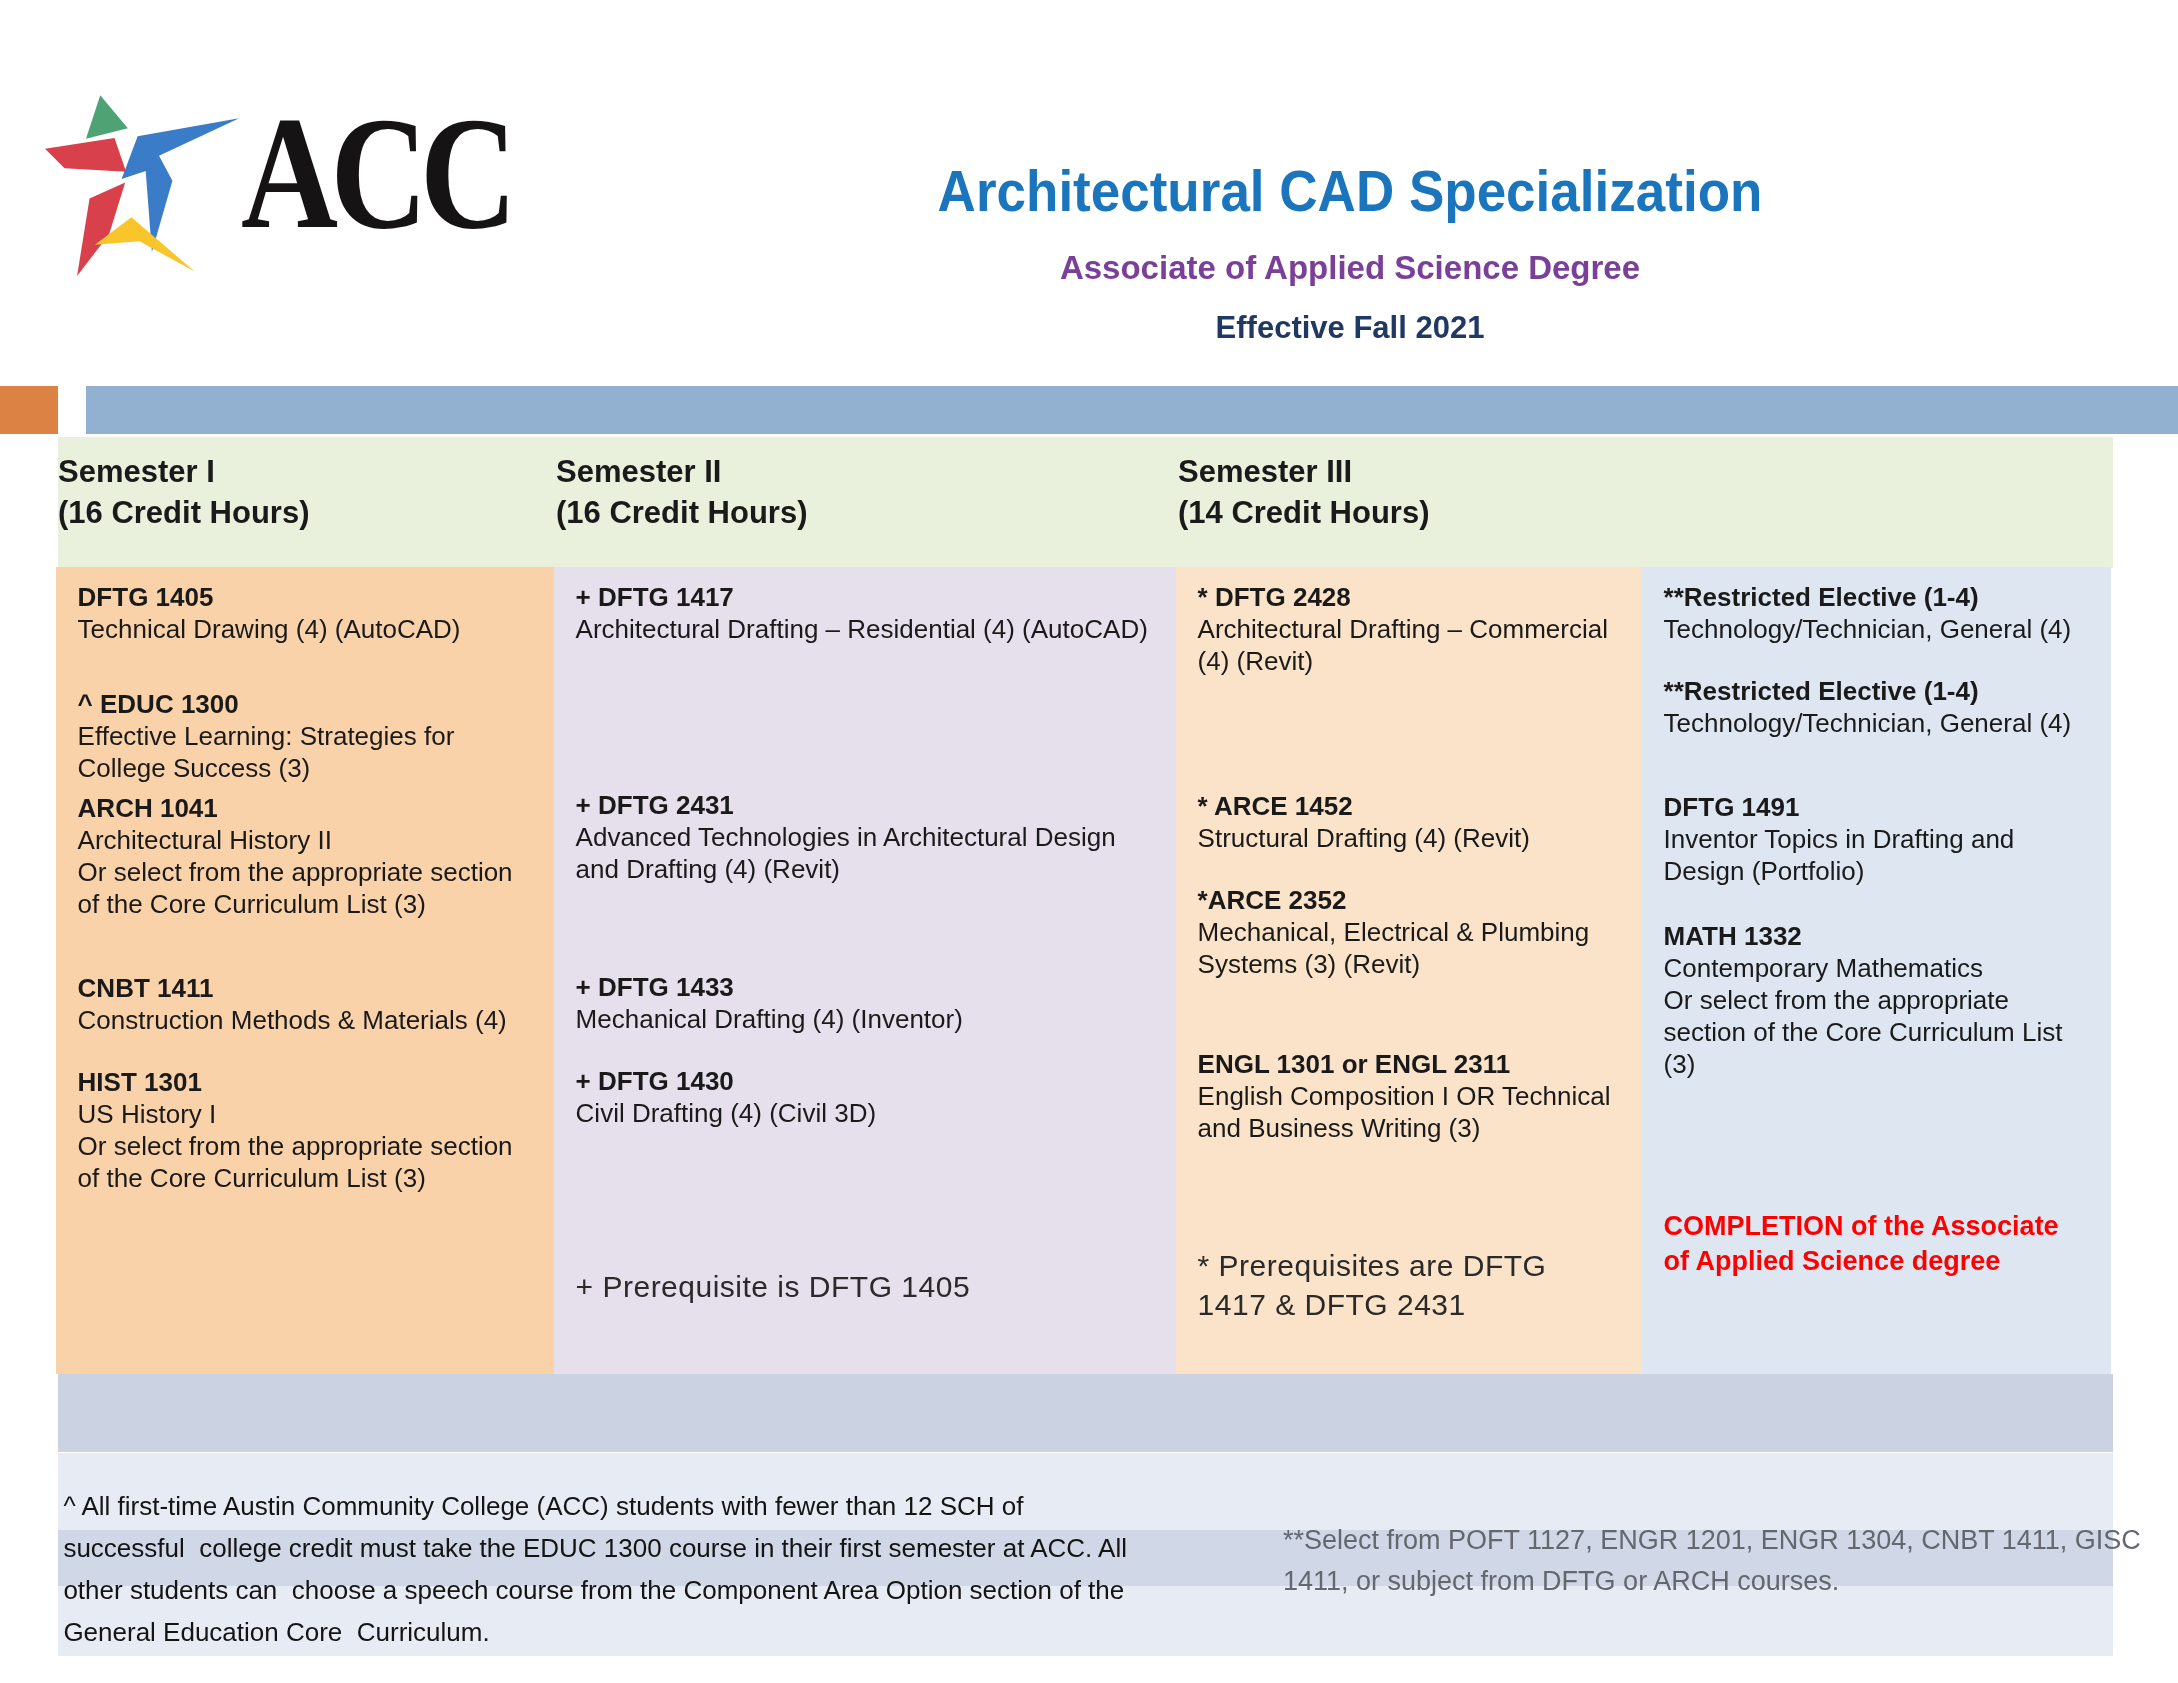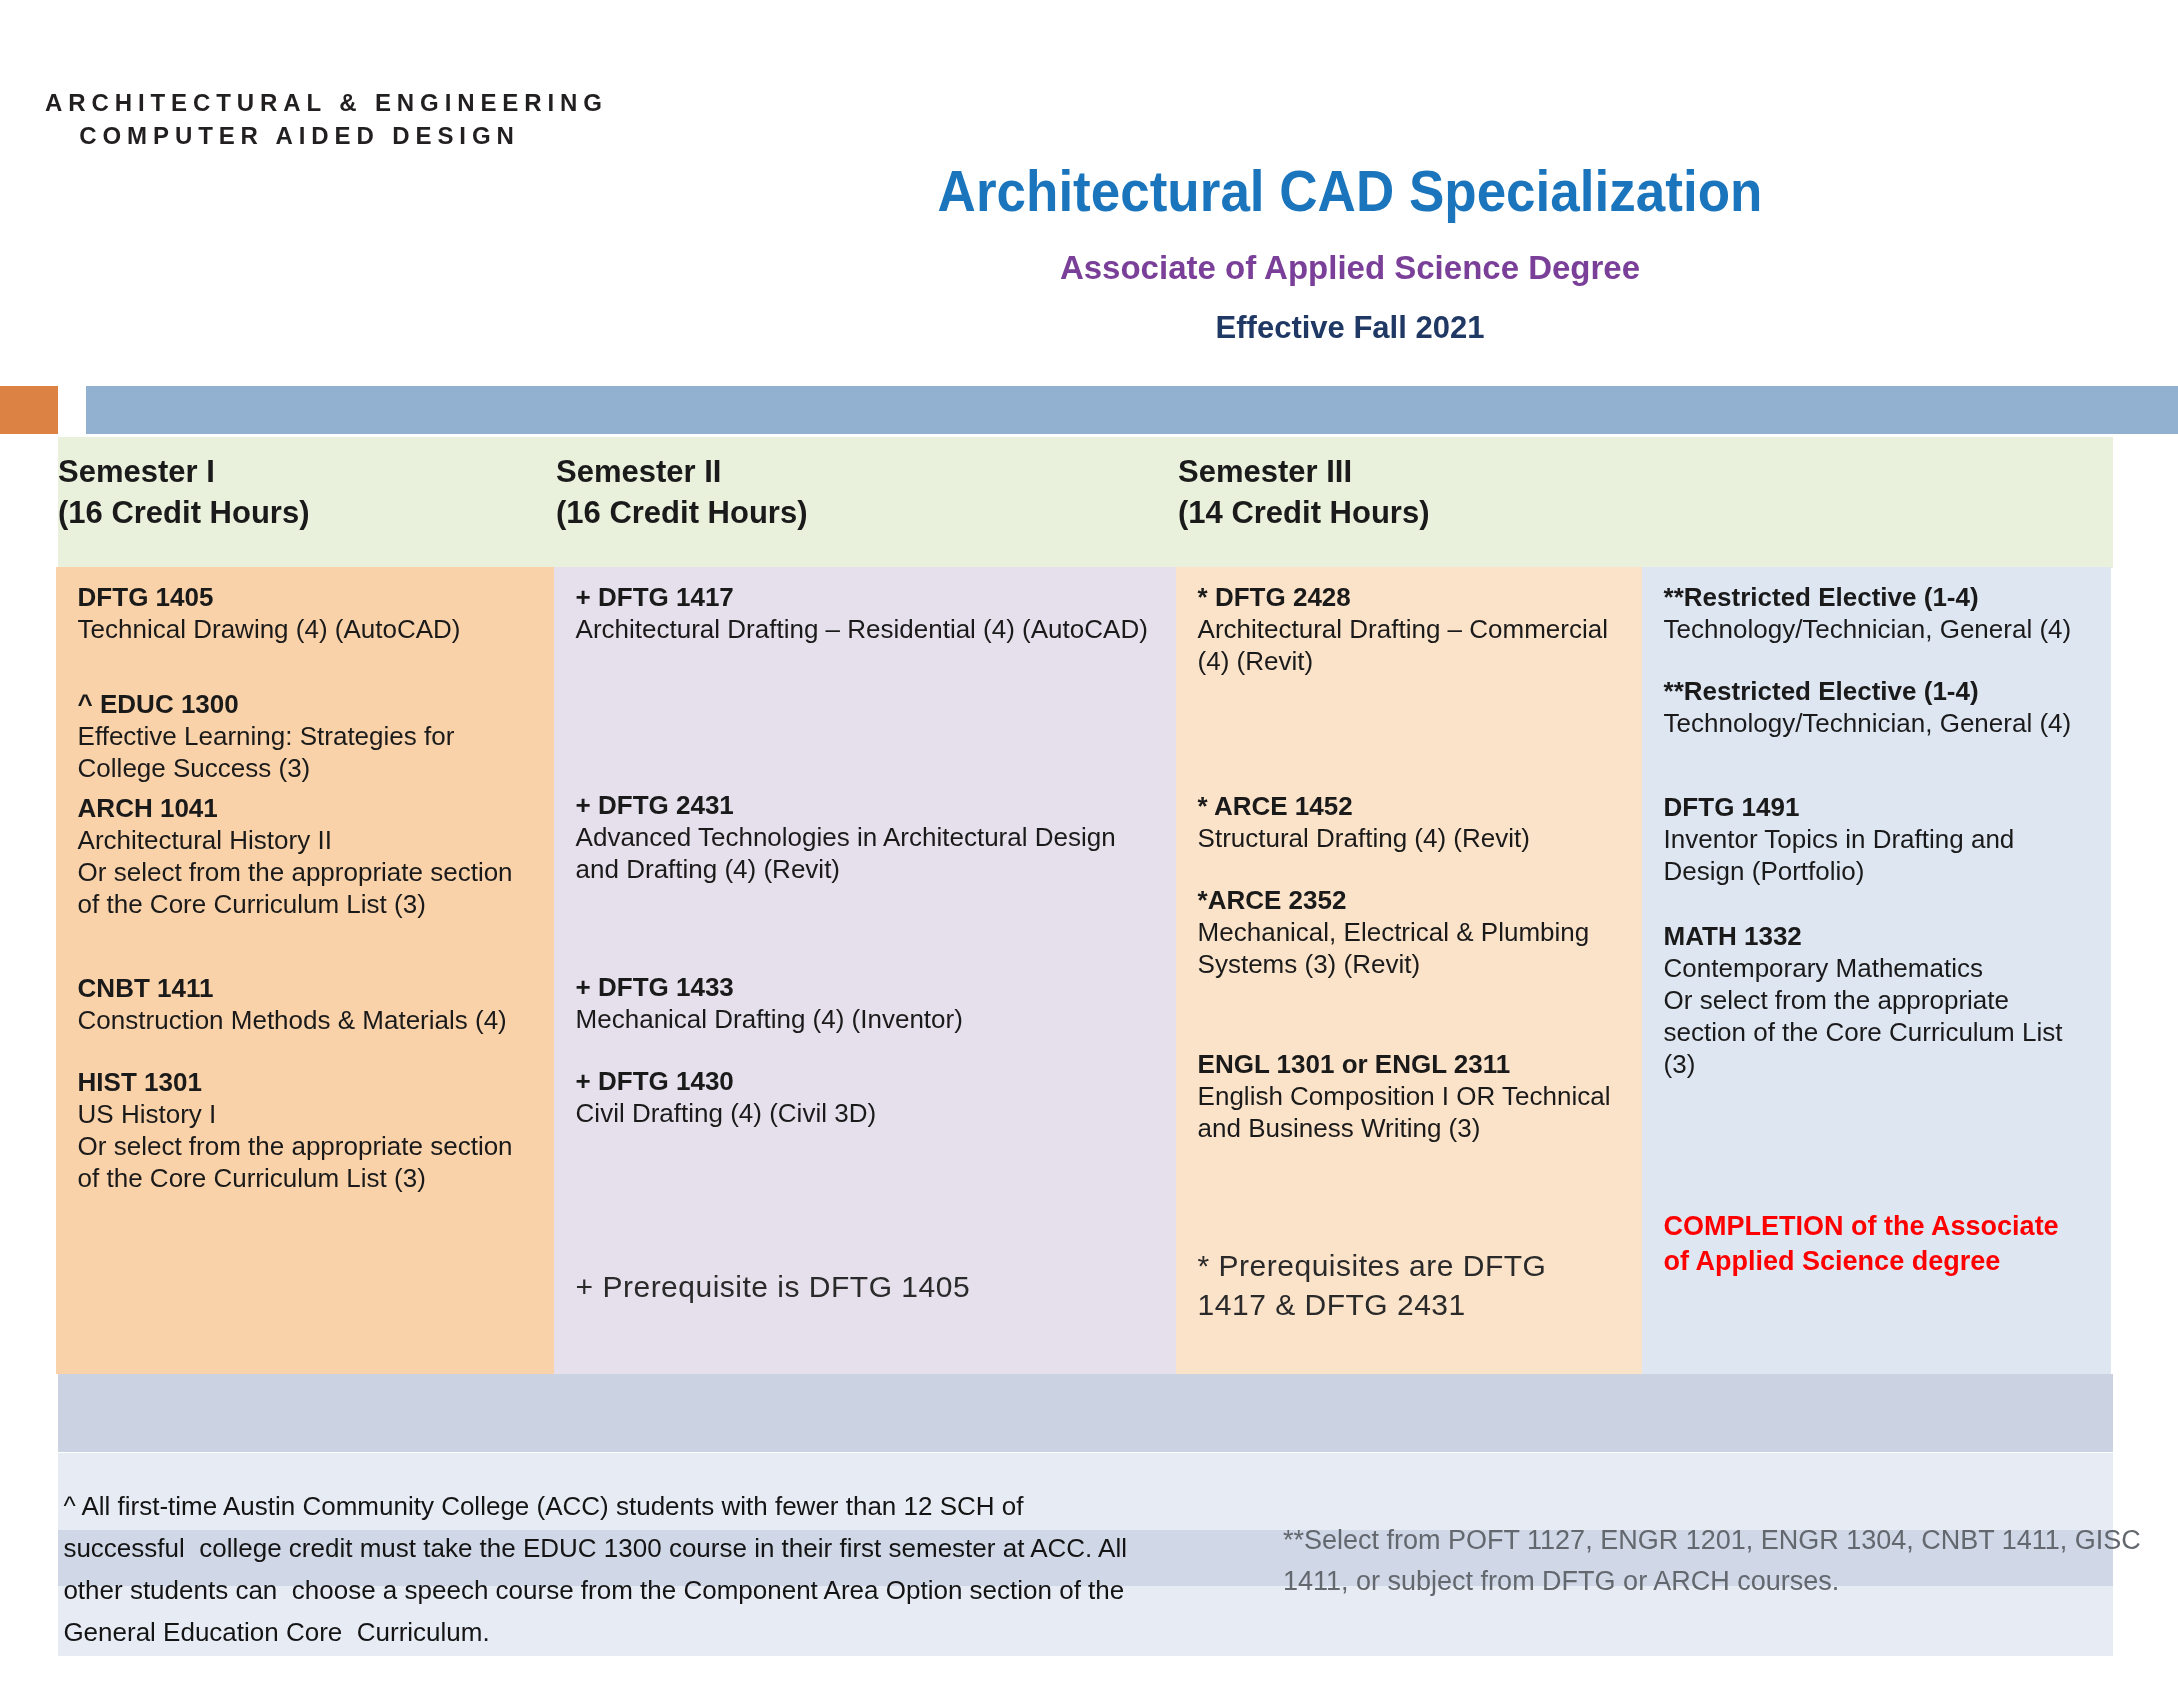--- a/index.html
+++ b/index.html
@@ -70,23 +70,29 @@
   .fstripe{position:absolute;left:0;top:77px;width:100%;height:56px;background:var(--footer_stripe,#D0D7E6)}
   .fleft{position:absolute;left:5.4px;top:32px;font-size:26px;line-height:42px;color:#141414}
   .fright{position:absolute;left:1225px;top:67px;font-size:27px;line-height:41px;
     color:var(--footnote_gray,#63676E)}
   .fleft div,.fright div{white-space:pre}
 </style>
 </head>
 <body>
 
 <div class="logo">
-  <div class="caption">
-    <div>ARCHITECTURAL &amp; ENGINEERING</div>
-    <div>COMPUTER AIDED DESIGN</div>
+  <div class="logo-row">
+    <svg class="star" viewBox="0 0 220 205" aria-hidden="true">
+      <polygon points="62,0 93,37 46,49" fill="#4FA273"></polygon>
+      <polygon points="218,26 104,46 86,94 113,85 120,176 143,96 128,68" fill="#3A7CC7"></polygon>
+      <polygon points="0,60 78,48 91,86 22,82" fill="#D8414C"></polygon>
+      <polygon points="36,203 50,116 90,98 72,156" fill="#D8414C"></polygon>
+      <polygon points="56,168 97,137 168,198 106,164" fill="#F8C62B"></polygon>
+    </svg>
+    <div class="acronym">ACC</div>
   </div>
 </div>
 
 <div class="titleblock">
   <div class="title">Architectural CAD Specialization</div>
   <div class="subtitle">Associate of Applied Science Degree</div>
   <div class="effective">Effective Fall 2021</div>
 </div>
 
 <div class="deco-orange"></div>

